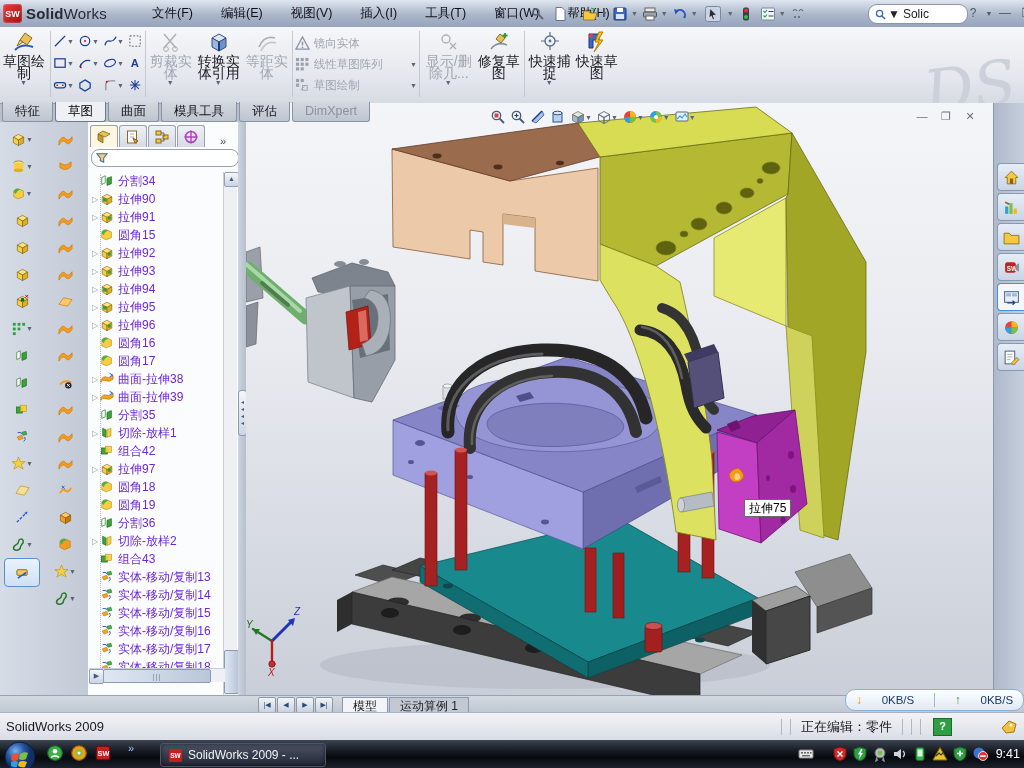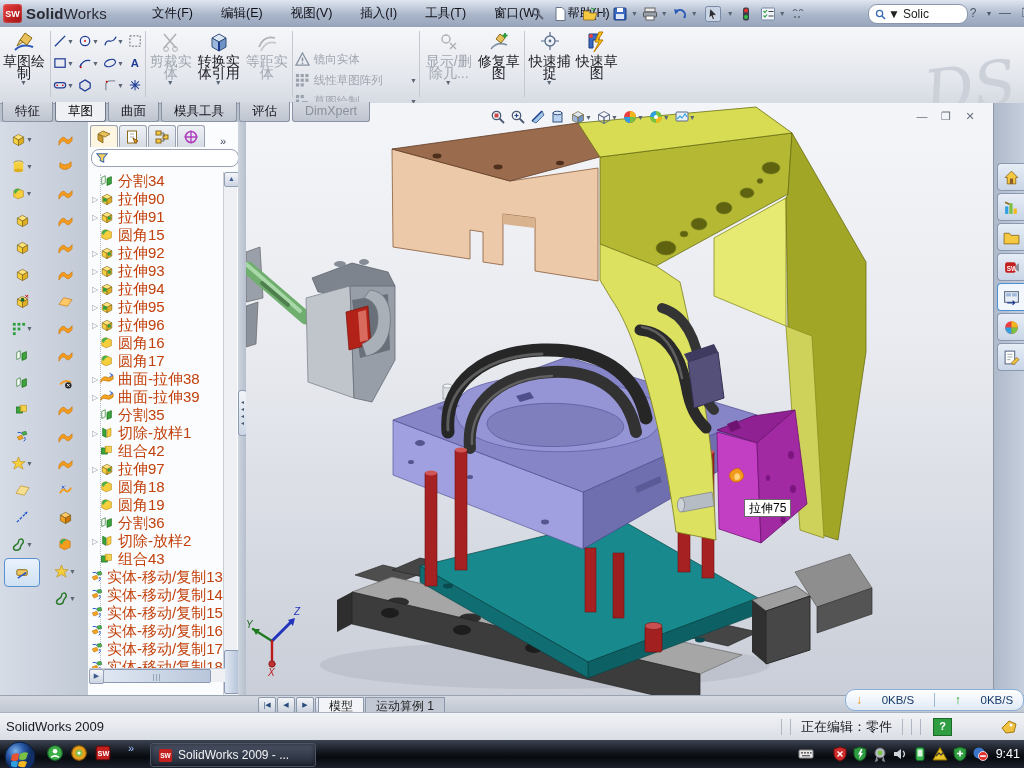--- a/index.html
+++ b/index.html
@@ -47,21 +47,21 @@
   #treepanel{left:88px;top:122px;width:150px;height:573px;background:#fbfcfe;border-right:1px solid #8e97a8;}
   #fm-tabs{left:2px;top:3px;height:22px;display:flex;gap:1px;align-items:flex-end;}
   .fmtab{width:26px;height:21px;border:1px solid #9aa2b2;border-bottom:none;border-radius:3px 3px 0 0;background:linear-gradient(#eef1f6,#d6dbe4);display:flex;align-items:center;justify-content:center;}
   .fmtab.active{background:#fdf6e2;}
   #fm-more{margin-left:14px;font-size:11px;color:#3a465a;}
   #filterbox{left:3px;top:27px;width:138px;height:16px;border:1px solid #9aa2b2;border-radius:8px;background:#fff;display:flex;align-items:center;padding:0 4px;}
   #tree-rows{left:2px;top:50px;width:132px;}
   .trow{height:18px;display:flex;align-items:center;white-space:nowrap;}
   .trow .exp{width:10px;font-size:8px;color:#98a0ac;text-align:center;}
   .trow .tic{width:15px;height:14px;margin-right:3px;}
-  .trow .tlb{font-size:15px;color:#c2410c;}
+  .trow .tlb{font-size:12px;color:#6d28d9;}
   .guide{position:absolute;left:12px;top:52px;width:0;height:500px;border-left:1px dotted #b8bec8;}
   
   .sb-v{position:absolute;right:1px;top:50px;width:13px;height:560px;background:#eef0f4;border-left:1px solid #c8cdd6;}
   .sb-btn{position:absolute;left:0;width:13px;height:13px;background:linear-gradient(#f4f6f9,#ccd4e2);border:1px solid #93a0b6;border-radius:2px;font-size:7px;color:#3a5a8c;text-align:center;line-height:12px;}
   .sb-thumb{position:absolute;left:0;width:13px;background:linear-gradient(90deg,#dfe7f2,#b9c6da);border:1px solid #8fa;border:1px solid #8a9ab4;border-radius:2px;}
   .sb-h{position:absolute;left:1px;bottom:13px;height:13px;width:136px;background:#eef0f4;border-top:1px solid #c8cdd6;}
   .grip{font-size:8px;color:#7c8aa0;letter-spacing:1px;}
   #splitter{left:238px;top:122px;width:8px;height:573px;background:linear-gradient(90deg,#cdd4de,#b6bfcc);}
   #split-handle{left:0;top:268px;width:7px;height:44px;background:linear-gradient(#f2f5f9,#ccd6e4);border:1px solid #8a99b2;border-radius:3px;display:flex;flex-direction:column;align-items:center;justify-content:center;font-size:6px;color:#4a5a74;line-height:7px;}
   
@@ -321,21 +321,21 @@
     <div class="rb-big dis" style="width:46px">
       <div class="ric">
             <svg width="22" height="22" viewBox="0 0 22 22">
               <path d="M3,16 Q8,4 19,7" stroke="#5a6270" stroke-width="1.6" fill="none"></path>
               <path d="M5,20 Q10,9 20,12" stroke="#8a93a2" stroke-width="1.6" fill="none"></path>
             </svg>
           </div>
       <div class="rlb">等距实体</div>
     </div>
     <div class="rb-sep"></div>
-    <div style="display:flex;flex-direction:column;margin-top:22px;width:122px;">
+    <div style="display:flex;flex-direction:column;margin-top:6px;width:122px;">
       <div class="stack-row">
         <svg width="15" height="15" viewBox="0 0 16 16">
               <polygon points="8,1 15,14 1,14" fill="none" stroke="#8a93a2" stroke-width="1.4"></polygon>
               <line x1="8" y1="6" x2="8" y2="10" stroke="#8a93a2" stroke-width="1.6"></line>
               <circle cx="8" cy="12.2" r="0.9" fill="#8a93a2"></circle>
             </svg>
         <span class="slb">镜向实体</span>
       </div>
       <div class="stack-row">
         <svg width="15" height="15" viewBox="0 0 16 16">
@@ -1299,21 +1299,21 @@
       </div>
 </div>
 
 <div class="abs" id="docnav">
   <div style="position:absolute;left:258px;top:1px;display:flex;">
     <div class="navbtn">|◀</div>
     <div class="navbtn">◀</div>
     <div class="navbtn">▶</div>
     <div class="navbtn">▶|</div>
   </div>
-  <div id="doc-tabs" style="position:absolute;left:318px;top:1px;display:flex;">
+  <div id="doc-tabs" style="position:absolute;left:342px;top:1px;display:flex;">
         <div class="dtab active">模型</div>
         <div class="dtab">运动算例 1</div>
       </div>
 </div>
 
 <div class="abs" id="statusbar">
   <div style="position:absolute;left:6px;top:6px;font-size:13px;color:#1a1a22;">SolidWorks 2009</div>
   <div style="position:absolute;right:6px;top:4px;display:flex;align-items:center;height:20px;">
     <div class="ssep"></div>
         <div class="ssep"></div>
@@ -1435,21 +1435,21 @@
         </div>
         <div>
           <svg width="16" height="16" viewBox="0 0 16 16">
             <circle cx="7" cy="7" r="5.5" fill="#3a76c8"></circle>
             <circle cx="11" cy="10" r="4.5" fill="#e03030" stroke="#fff" stroke-width="0.8"></circle>
             <rect x="8.2" y="9.3" width="5.6" height="1.6" fill="#fff"></rect>
           </svg>
         </div>
         <div id="clock">9:41</div>
       </div>
-<div class="tbtask active" style="left: 150px; width: 150px; text-align: center;">
+<div class="tbtask active" style="left: 160px; width: 150px; text-align: center;">
         <span>
           <svg width="15" height="15" viewBox="0 0 16 16">
             <rect x="1" y="1" width="14" height="14" rx="2" fill="#c42020"></rect>
             <text x="2.4" y="11" font-size="7" font-weight="bold" fill="#fff">SW</text>
           </svg>
         </span>
         <span>SolidWorks 2009 - ...</span>
       </div>
     </div>
 

